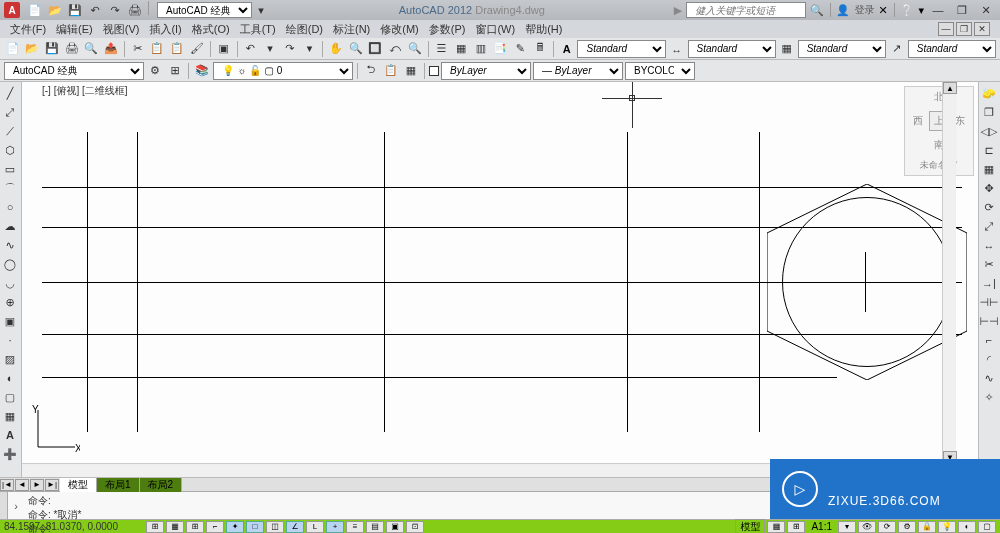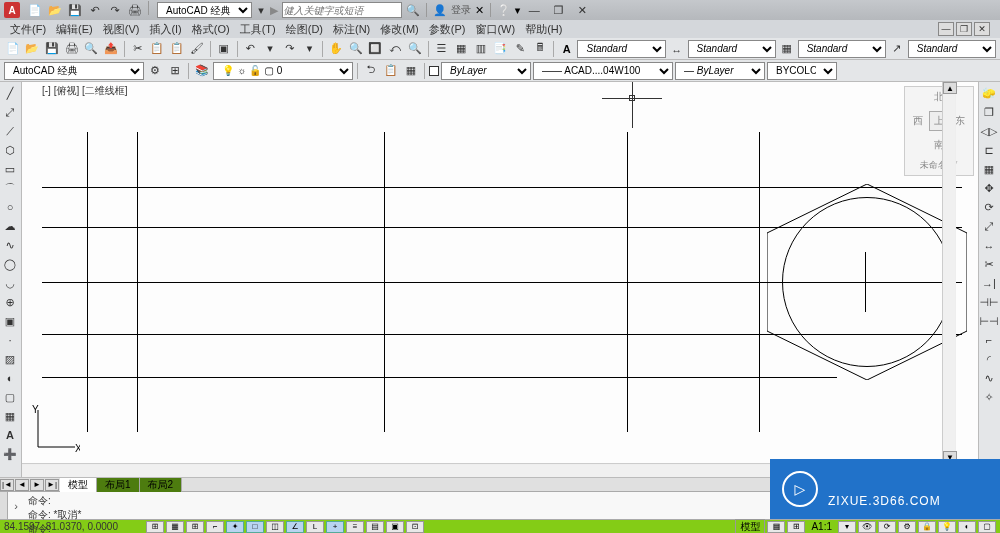--- a/index.html
+++ b/index.html
@@ -7,21 +7,21 @@
 
     
     .title-bar { height: 20px; background: linear-gradient(#c5c8cc, #b5b8bc); display: flex; align-items: center; padding: 0 4px; }
     .app-icon { width: 16px; height: 16px; background: #cc3333; border-radius: 2px; display: flex; align-items: center; justify-content: center; color: #fff; font-size: 10px; font-weight: bold; }
     .qat { display: flex; gap: 2px; margin-left: 6px; }
     .qat-sep { width: 1px; height: 14px; background: #999; margin: 0 2px; }
     .workspace-dd { height: 16px; padding: 0 4px; font-size: 10px; background: #fff; border: 1px solid #888; margin-left: 6px; }
     .title-center { flex: 1; text-align: center; color: #4a6a8a; font-size: 11px; }
     .title-center .dim { color: #888; }
     .title-right { display: flex; gap: 4px; align-items: center; }
-    .search-keyword { width: 120px; height: 16px; padding: 0 0; font-size: 10px; border: 1px solid #888; background: #fff; color: #999; font-style: italic; }
+    .search-keyword { width: 120px; height: 16px; padding: 0 8px; font-size: 10px; border: 1px solid #888; background: #fff; color: #999; font-style: italic; }
     .login-btn { color: #555; font-size: 10px; }
     .win-btn { width: 20px; height: 16px; display: flex; align-items: center; justify-content: center; color: #333; }
 
     
     .menu-bar { height: 18px; background: #d4d7db; display: flex; align-items: center; padding: 0 10px; gap: 10px; font-size: 11px; color: #333; }
     .menu-item { cursor: pointer; }
     .menu-right { margin-left: auto; display: flex; gap: 2px; }
     .mini-win-btn { width: 16px; height: 14px; border: 1px solid #888; background: #ddd; font-size: 9px; display: flex; align-items: center; justify-content: center; }
 
     
@@ -101,20 +101,24 @@
     <button class="tb-btn">💾</button>
     <button class="tb-btn">↶</button>
     <button class="tb-btn">↷</button>
     <button class="tb-btn">🖨</button>
     <span class="qat-sep"></span>
   </div>
   <select class="workspace-dd">
     <option>AutoCAD 经典</option>
   </select>
   <span class="tb-btn">▾</span>
+  <div class="title-center">
+    <span>AutoCAD 2012</span>
+    <span class="dim">Drawing4.dwg</span>
+  </div>
   <div class="title-right">
     <span style="color:#888">▶</span>
     <input class="search-keyword" placeholder="健入关键字或短语" style="">
     <span style="color:#666">🔍</span>
     <span class="qat-sep"></span>
     <span>👤</span>
     <span class="login-btn">登录</span>
     <span>✕</span>
     <span class="qat-sep"></span>
     <span style="color:#3a7">❔</span>
@@ -197,21 +201,20 @@
   <select class="tb-dd long">
     <option>💡 ☼ 🔓 ▢ <span>0</span></option>
   </select>
   <span class="tb-sep"></span>
   <button class="tb-btn">⮌</button>
   <button class="tb-btn">📋</button>
   <button class="tb-btn">▦</button>
   <span class="tb-sep"></span>
   <span class="layer-color"></span>
   <select class="tb-dd med"><option>ByLayer</option></select>
-  <select class="tb-dd long"><option>—— <span>ACAD....04W100</span></option></select>
   <select class="tb-dd med"><option>— <span>ByLayer</span></option></select>
   <select class="tb-dd small"><option>BYCOLOR</option></select>
 </div>
 
 <div class="main">
 
   <div class="side-toolbar">
     <div class="side-btn">╱</div>
     <div class="side-btn">⤢</div>
     <div class="side-btn">⟋</div>

